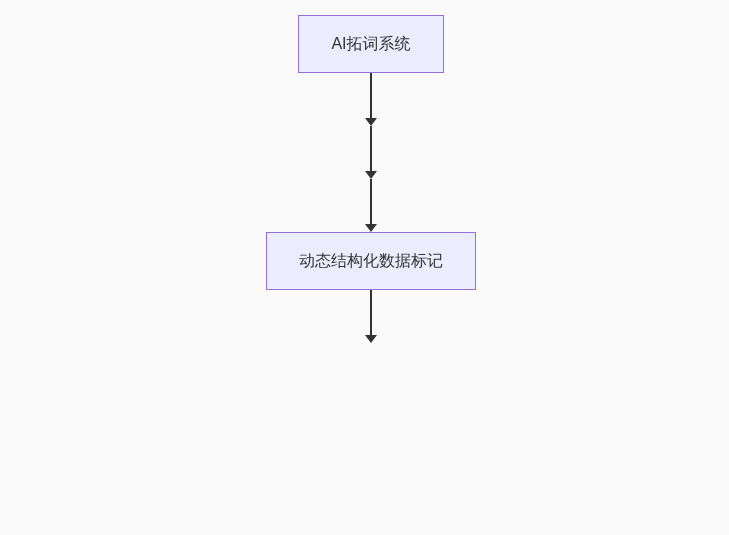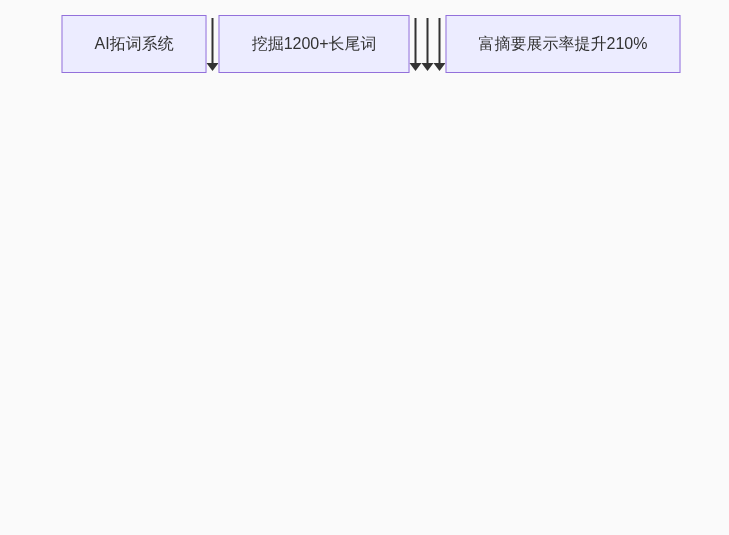--- a/index.html
+++ b/index.html
@@ -14,21 +14,21 @@
     width:729px;height:535px;overflow:hidden;
     background:var(--background);
     font-family:"Liberation Sans","DejaVu Sans",sans-serif;
   }
   .stage{
     position:relative;width:729px;height:535px;
   }
   .flow{
     position:absolute;left:371px;top:15px;
     transform:translateX(-50%);
-    display:flex;flex-direction:row;align-items:center;
+    display:flex;flex-direction:column;align-items:center;
   }
   .node{
     box-sizing:border-box;
     background:var(--node-fill);
     border:1px solid var(--node-border);
     color:var(--node-text);
     font-size:16px;line-height:24px;
     padding:16px 32px;
     white-space:nowrap;
     text-align:center;
@@ -56,39 +56,36 @@
 
     <div class="node">
       <span>AI拓词系统</span>
     </div>
 
     <div class="arrow">
       <div class="line"></div>
       <div class="head"></div>
     </div>
 
-    <div class="node">
-      <span>挖掘1200+长尾词</span>
-    </div>
-
-    <div class="arrow">
-      <div class="line"></div>
-      <div class="head"></div>
-    </div>
-
 
     <div class="arrow">
       <div class="line"></div>
       <div class="head"></div>
     </div>
 
 
     <div class="arrow">
       <div class="line"></div>
       <div class="head"></div>
     </div>
 
     <div class="node">
-      <span>富摘要展示率提升210%</span>
+      <span>动态结构化数据标记</span>
     </div>
+
+    <div class="arrow">
+      <div class="line"></div>
+      <div class="head"></div>
+    </div>
+
 
   </div>
 </div>
 
 </body></html>

